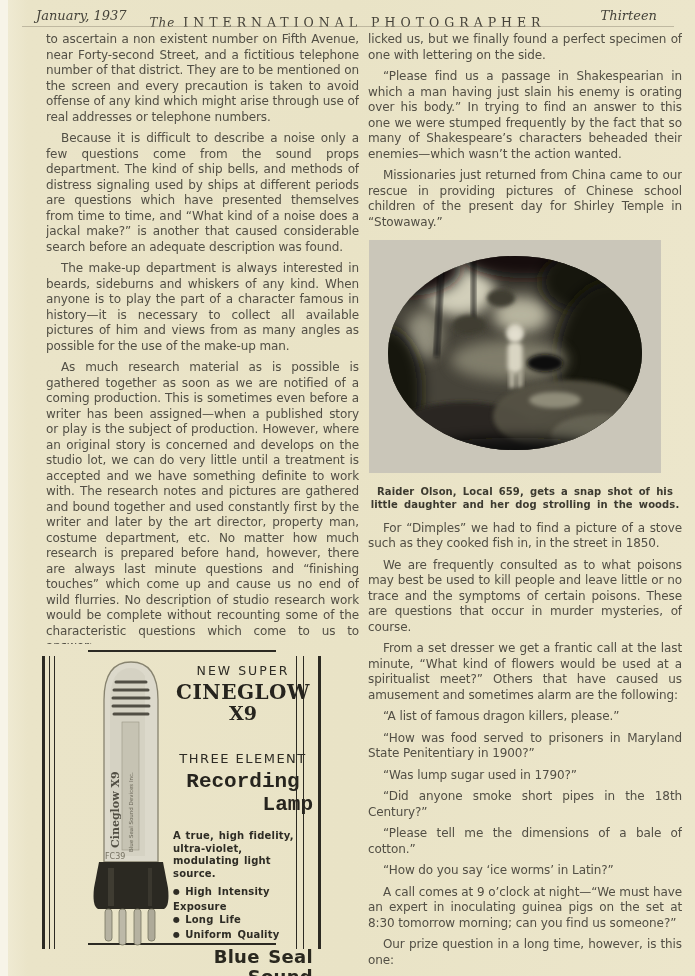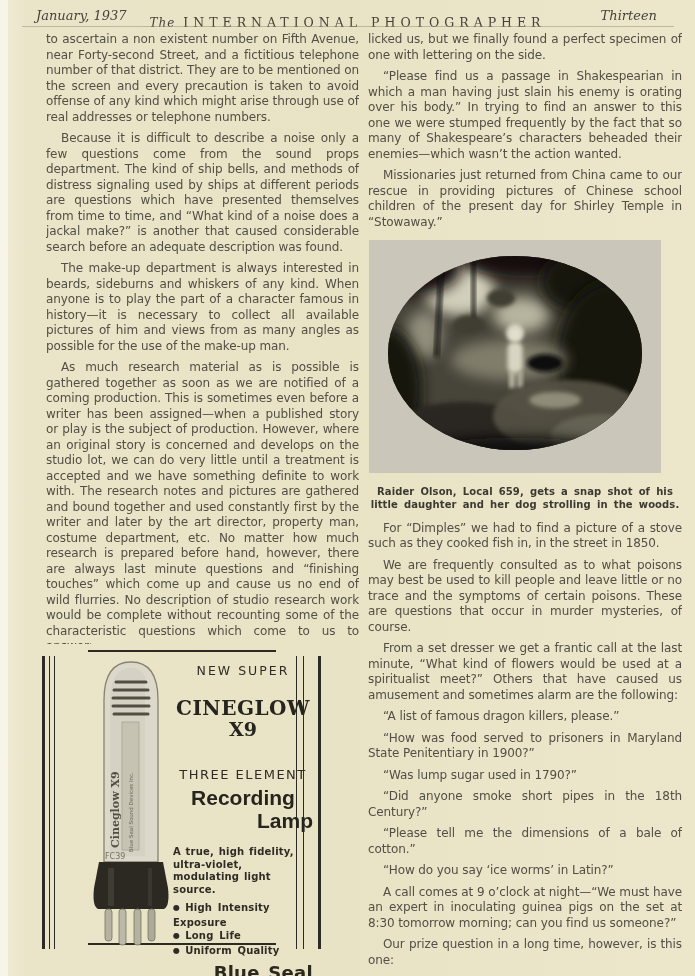--- a/index.html
+++ b/index.html
@@ -39,25 +39,25 @@
   .ad-v.l2{left:7px;width:1px;}
   .ad-v.l3{left:12px;width:1px;}
   .ad-v.r1{left:254px;width:1px;}
   .ad-v.r2{left:261px;width:1px;}
   .ad-v.r3{left:276px;width:3px;}
   .ad-h{position:absolute;left:46px;width:188px;height:2px;background:#2c2a23;}
   .ad-h.top{top:4px;}
   .ad-h.bot{top:297px;}
   .tube{position:absolute;left:46px;top:10px;}
   .ad-text{position:absolute;left:131px;top:17px;width:140px;text-align:center;color:#2e2c25;}
-  .ad-newsuper{font-size:12.5px;letter-spacing:2px;margin-bottom:19px;font-weight:500;}
+  .ad-newsuper{font-size:12.5px;letter-spacing:2px;margin-bottom:3px;font-weight:500;}
   .ad-brand{font-family:"DejaVu Serif",serif;font-weight:bold;font-size:20px;line-height:22px;letter-spacing:.5px;color:#26241e;}
   .ad-model{font-family:"DejaVu Serif",serif;font-weight:bold;font-size:19px;line-height:21px;margin-bottom:2px;color:#26241e;}
   .ad-three{font-size:13px;letter-spacing:1.5px;margin-bottom:4px;margin-top:27px;}
-  .ad-prod{font-family:Liberation Sans, sans-serif;font-weight:bold;font-size:21px;line-height:23px;color:#26241e;}
+  .ad-prod{font-family:Liberation Mono, monospace;font-weight:bold;font-size:21px;line-height:23px;color:#26241e;}
   .ad-prod.last{margin-bottom:14px;text-align:right;}
   .ad-desc{font-size:10px;font-weight:bold;line-height:12.5px;text-align:left;margin-bottom:5px;letter-spacing:.2px;word-spacing:1px;}
   .ad-bullets{text-align:left;margin-bottom:5px;}
   .ad-bullet{font-size:10px;font-weight:bold;line-height:13.5px;letter-spacing:.2px;word-spacing:2px;}
   .ad-bullet .dot{font-size:8px;margin-right:5px;position:relative;top:-1px;}
   .ad-co{font-size:18px;font-weight:bold;line-height:19.5px;letter-spacing:.3px;word-spacing:2px;color:#2a281f;text-align:right;}
   .ad-inc{font-size:9px;font-weight:bold;line-height:11px;margin-bottom:3px;letter-spacing:.5px;}
 </style>
 </head>
 <body>

